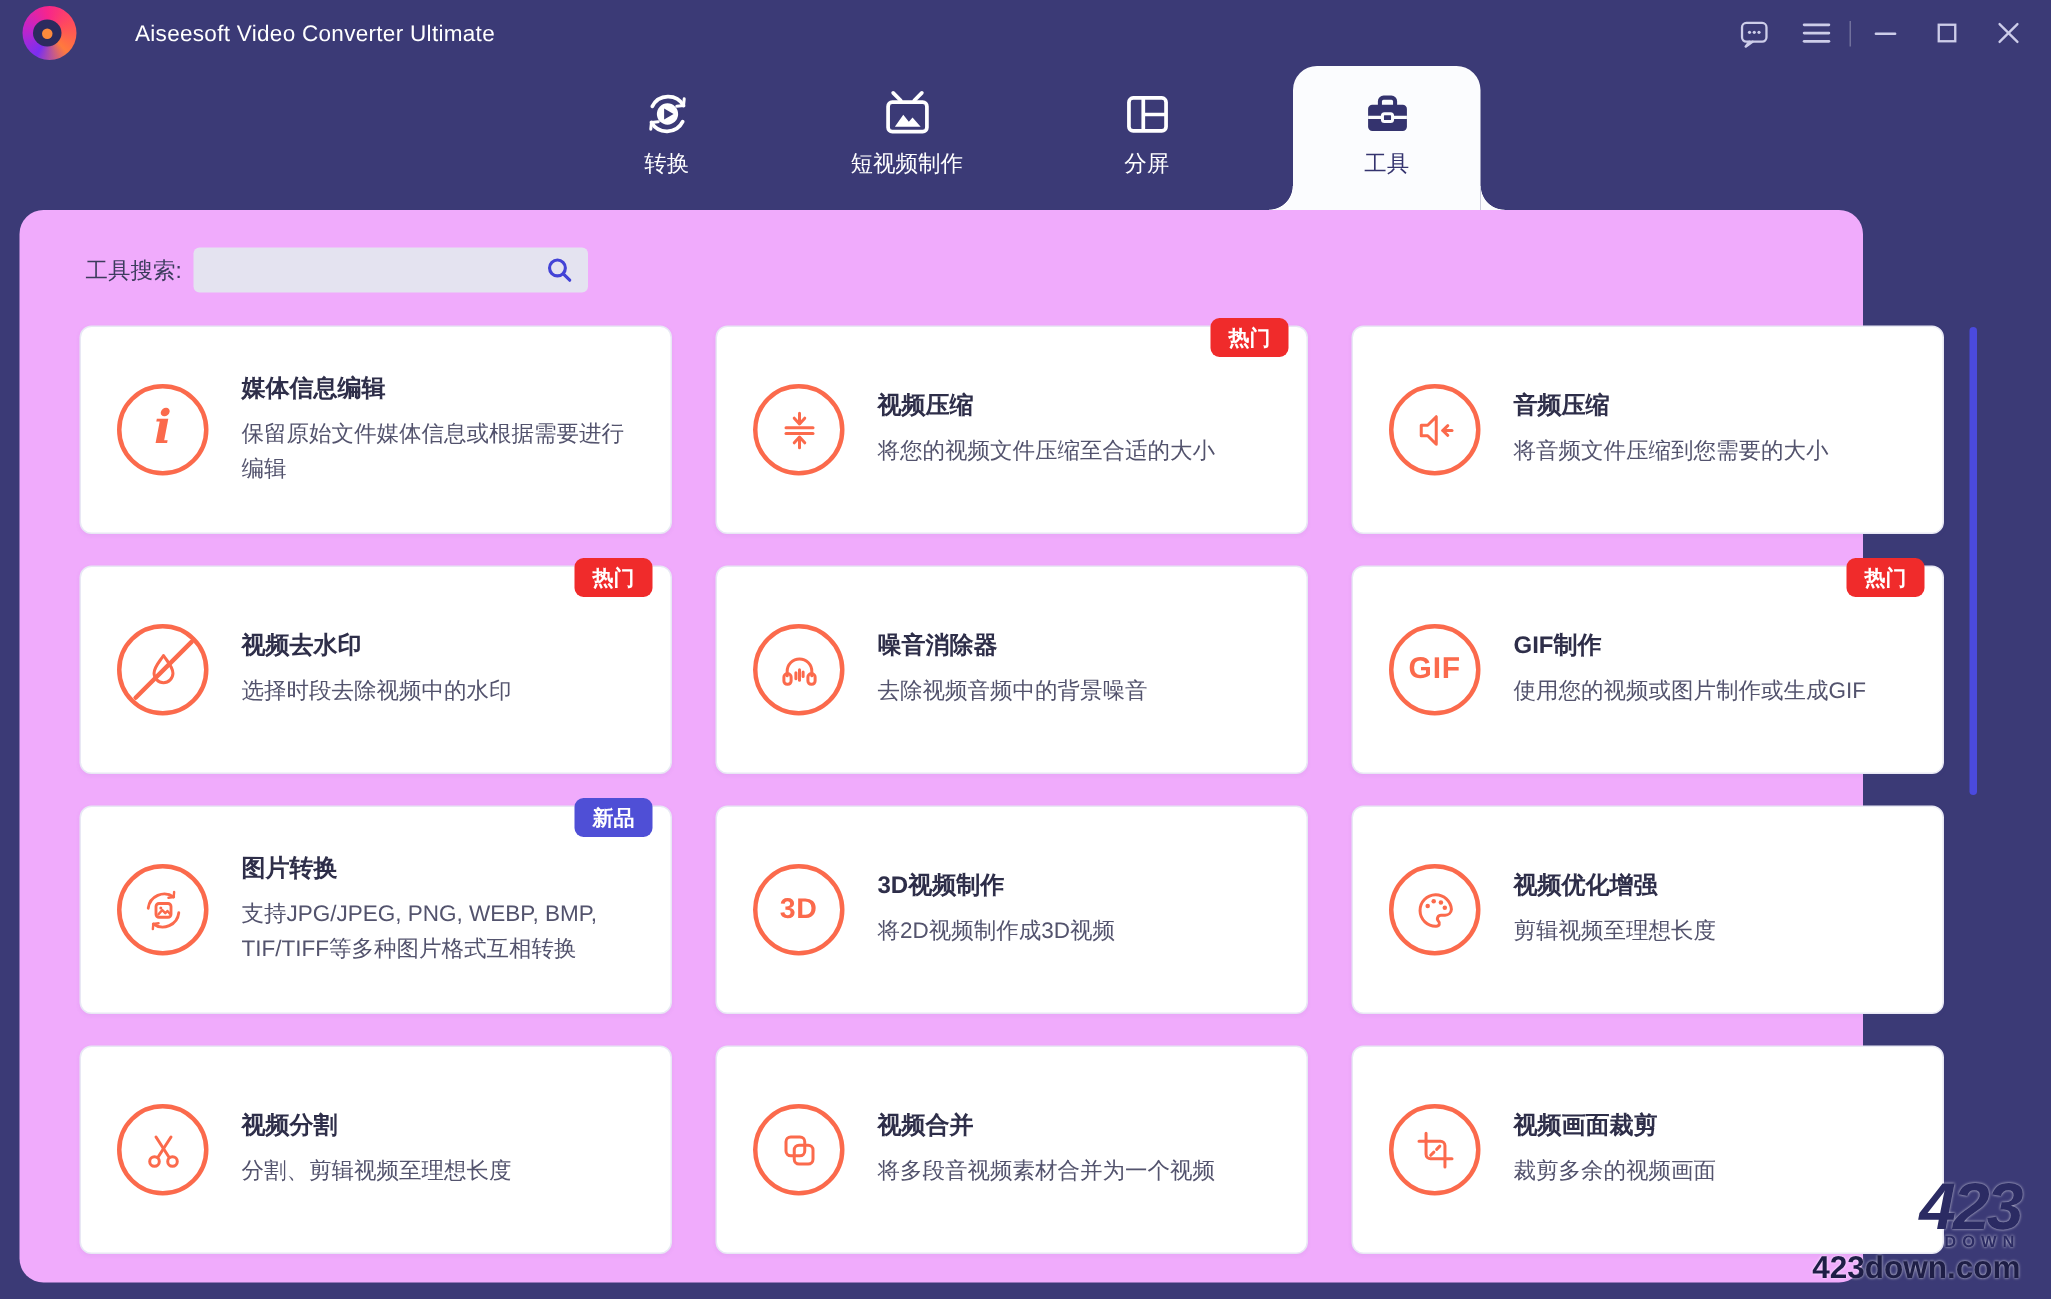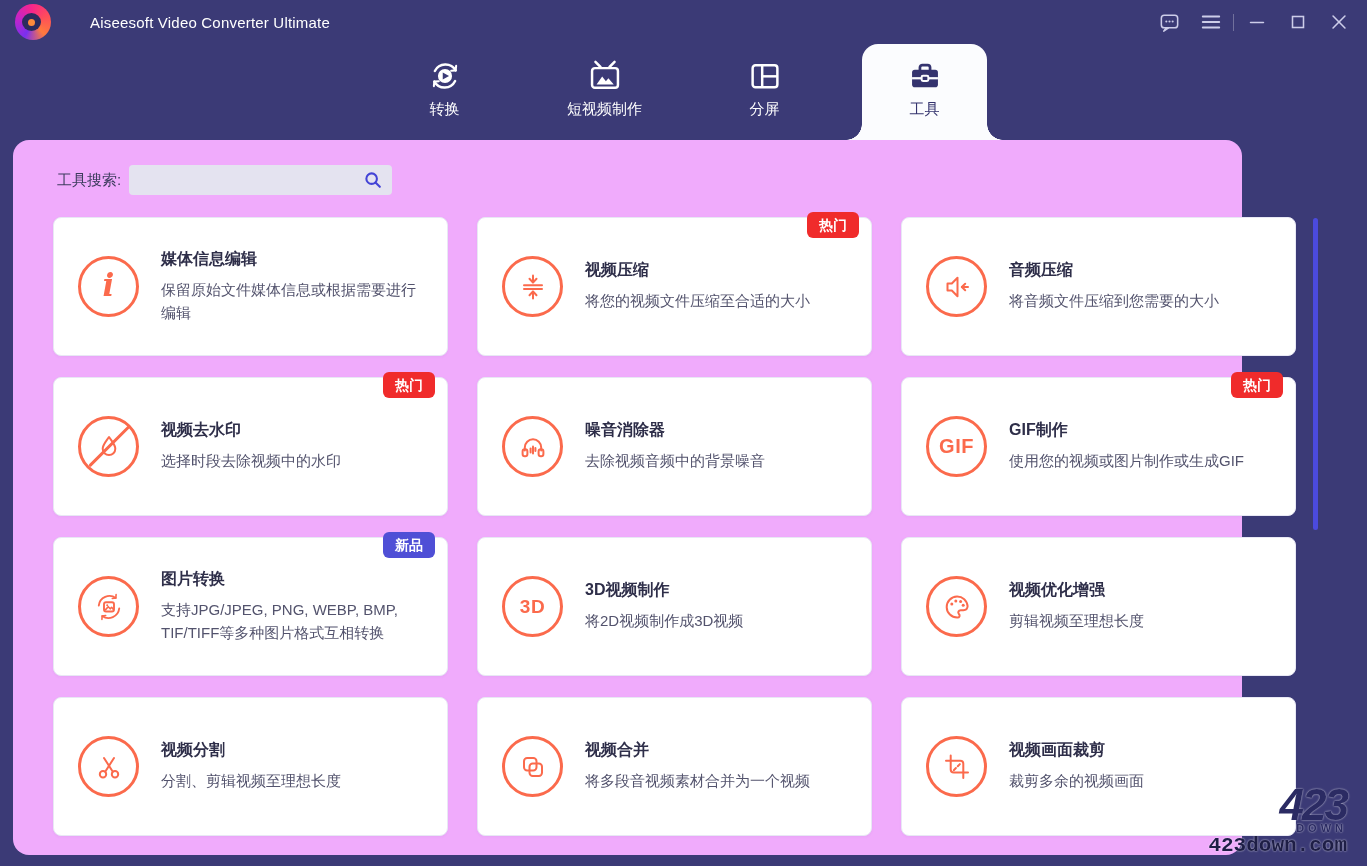--- a/index.html
+++ b/index.html
@@ -59,21 +59,21 @@
     padding:4px 12px;border-radius:6px;line-height:1.3;}
   .badge.hot{background:#f02b2b;}
   .badge.new{background:#4f4fd6;}
   
   .vscroll{position:absolute;left:1313px;top:218px;width:5px;height:312px;background:#4b4ade;border-radius:3px;cursor:pointer;}
   
   .wm{position:absolute;right:20px;bottom:10px;text-align:right;color:#2b2b63;line-height:1;
     text-shadow:0 0 2px rgba(255,255,255,.8);}
   .wm-big{font-size:44px;font-weight:bold;font-style:italic;letter-spacing:-2px;}
   .wm-small{font-size:11px;font-weight:bold;letter-spacing:4px;margin-top:-4px;}
-  .wm-site{font-size:21px;font-weight:bold;margin-top:1px;color:#1e1e46;font-family:Liberation Mono, monospace;}
+  .wm-site{font-size:21px;font-weight:bold;margin-top:1px;color:#1e1e46;}
   svg{display:block;}
 </style>
 </head>
 <body>
 
 <div class="titlebar">
   <div class="logo">
     <div class="eye">
         <div class="pupil"></div>
       </div>

